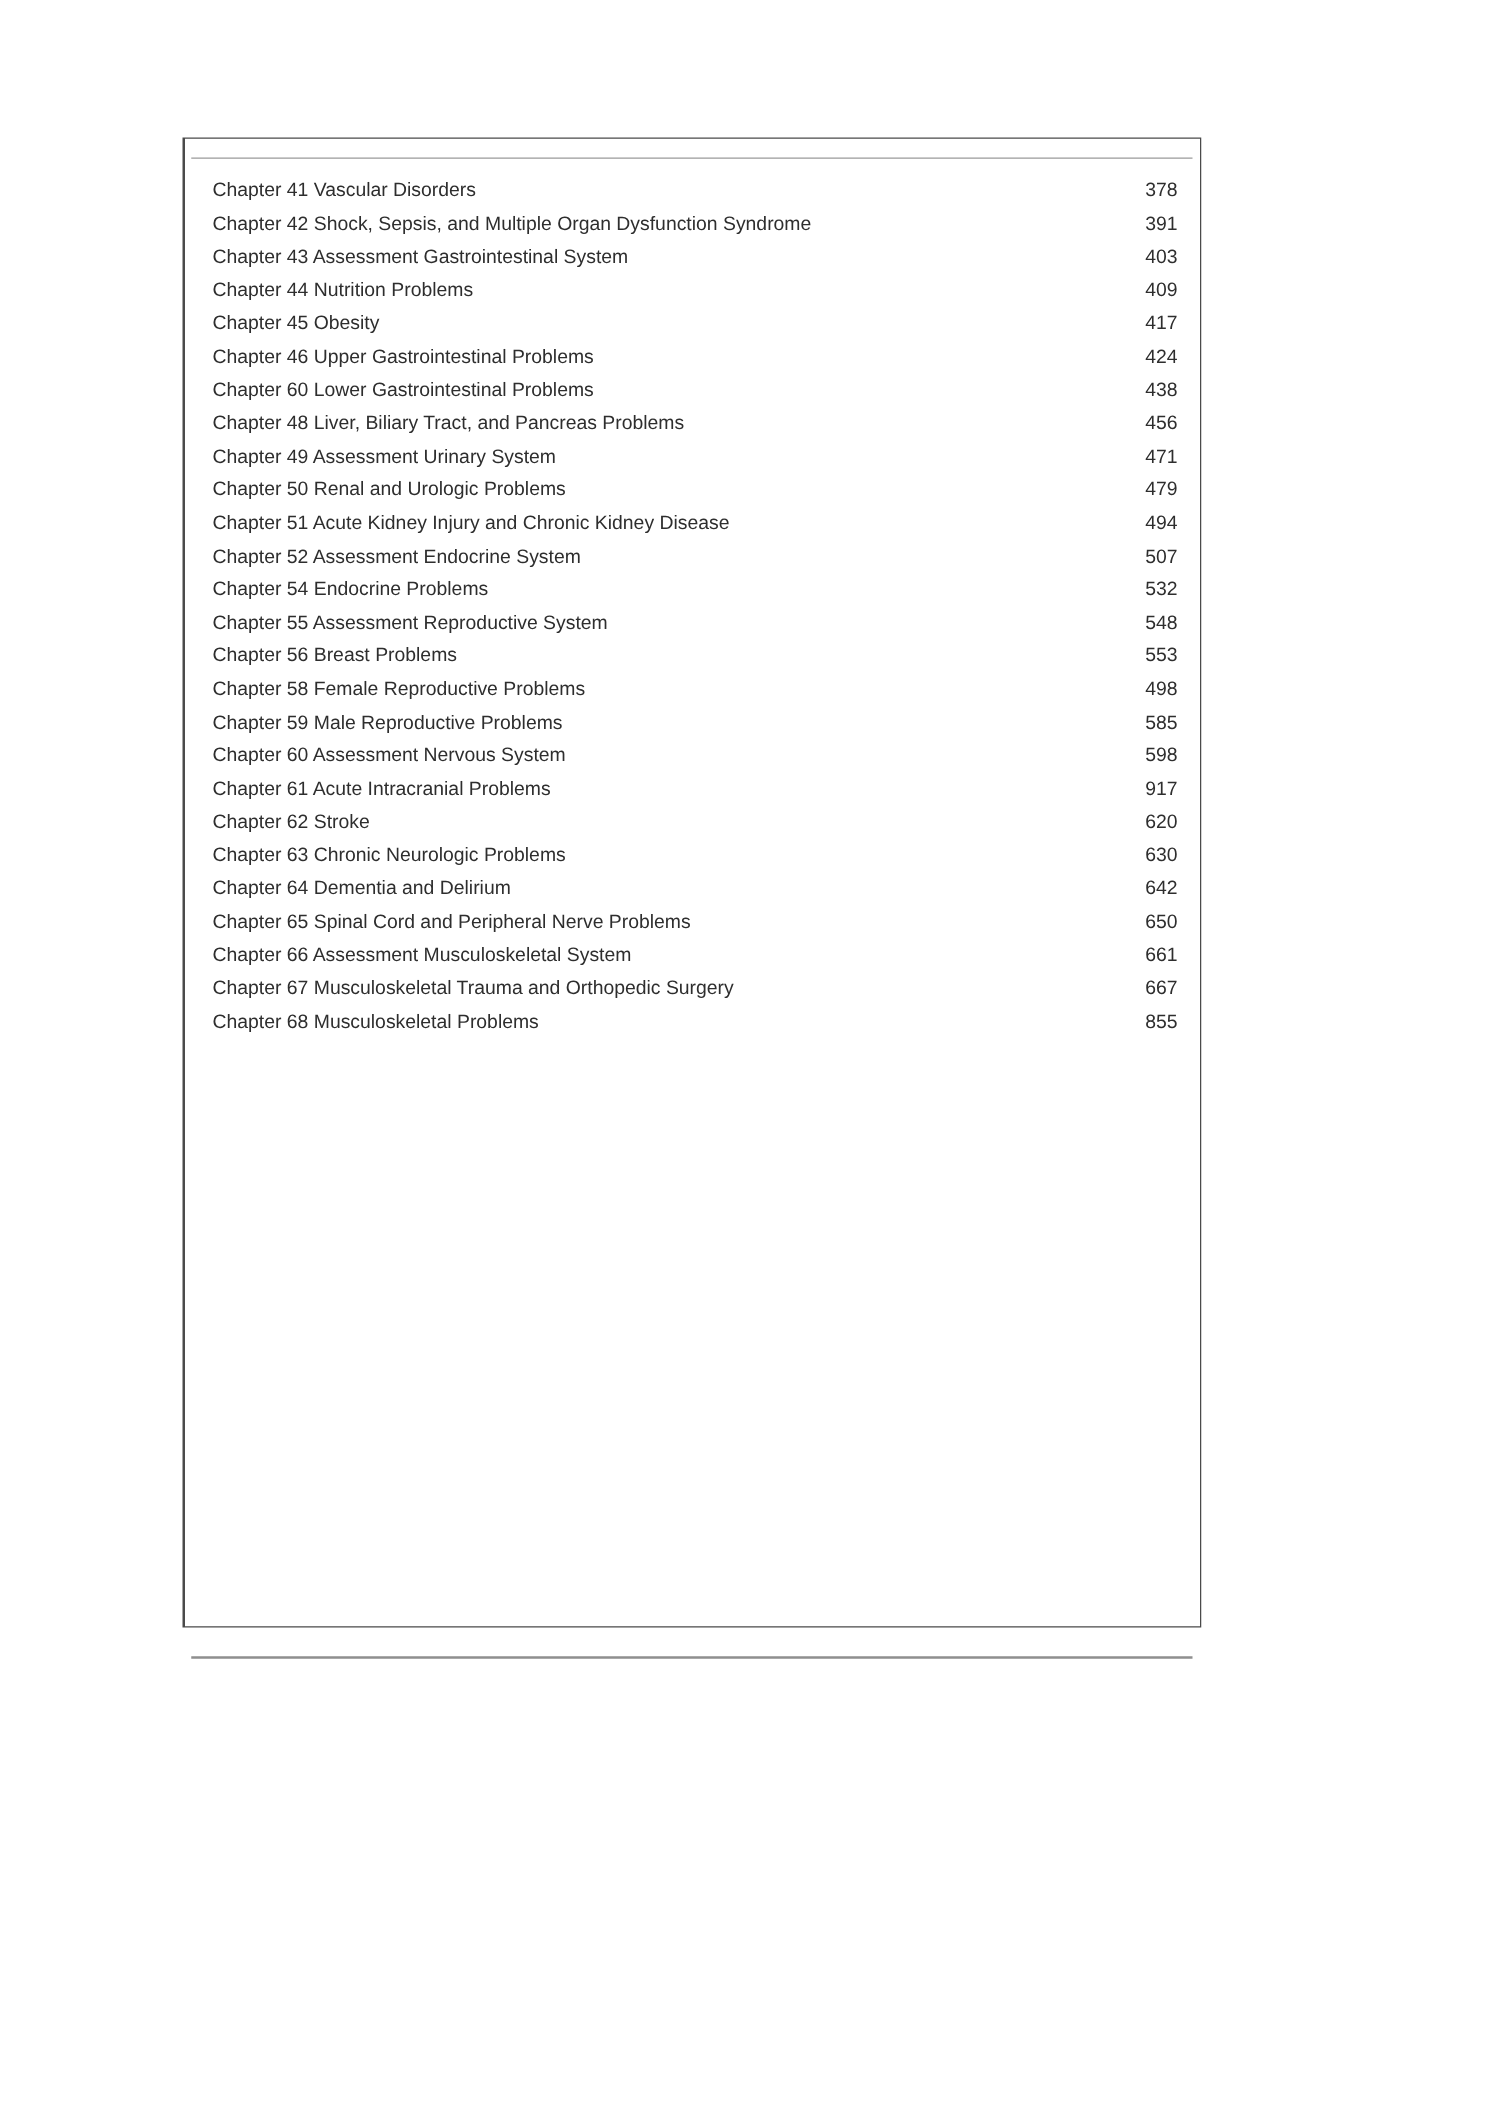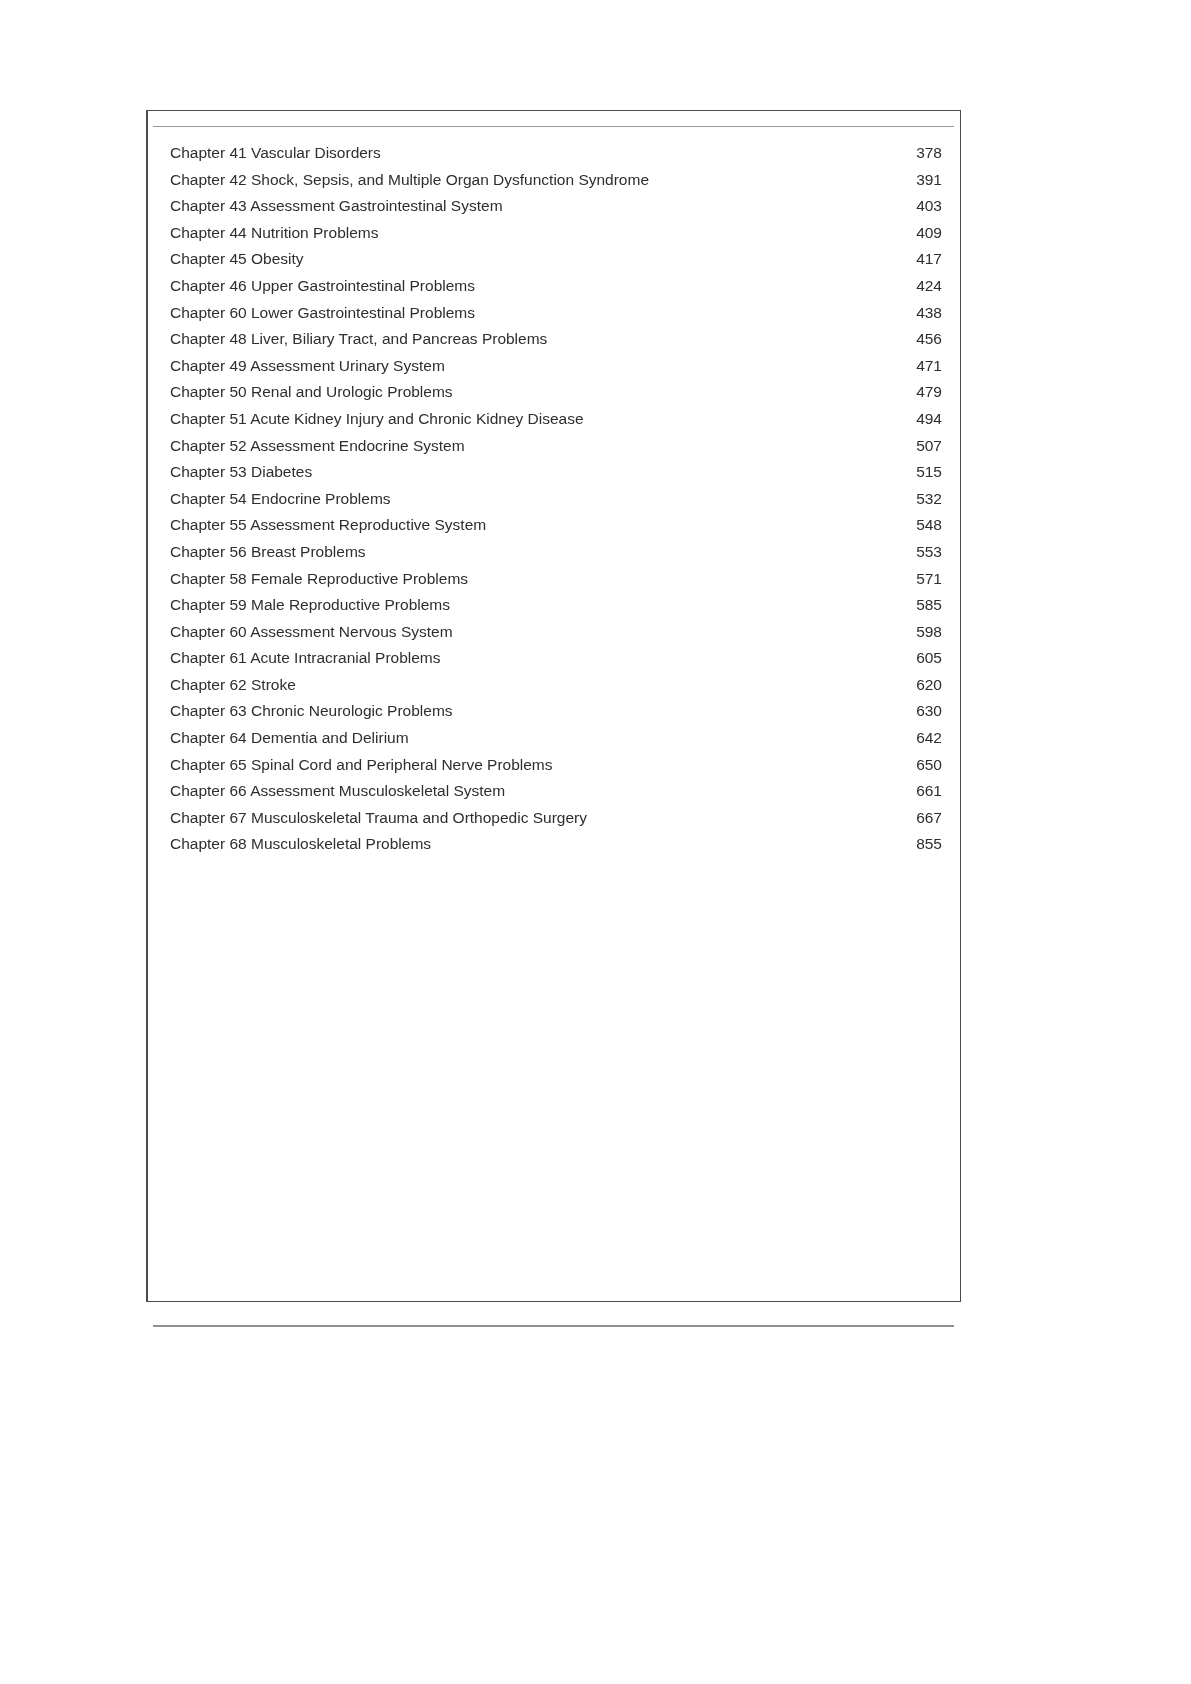--- a/index.html
+++ b/index.html
@@ -114,50 +114,46 @@
       </div>
       <div class="toc-row">
         <span class="toc-title">Chapter 51 Acute Kidney Injury and Chronic Kidney Disease</span>
         <span class="toc-page">494</span>
       </div>
       <div class="toc-row">
         <span class="toc-title">Chapter 52 Assessment Endocrine System</span>
         <span class="toc-page">507</span>
       </div>
       <div class="toc-row">
-        <span class="toc-title">Chapter 53 Diabetes</span>
-        <span class="toc-page">515</span>
-      </div>
-      <div class="toc-row">
         <span class="toc-title">Chapter 54 Endocrine Problems</span>
         <span class="toc-page">532</span>
       </div>
       <div class="toc-row">
         <span class="toc-title">Chapter 55 Assessment Reproductive System</span>
         <span class="toc-page">548</span>
       </div>
       <div class="toc-row">
         <span class="toc-title">Chapter 56 Breast Problems</span>
         <span class="toc-page">553</span>
       </div>
       <div class="toc-row">
         <span class="toc-title">Chapter 58 Female Reproductive Problems</span>
-        <span class="toc-page">571</span>
+        <span class="toc-page">498</span>
       </div>
       <div class="toc-row">
         <span class="toc-title">Chapter 59 Male Reproductive Problems</span>
         <span class="toc-page">585</span>
       </div>
       <div class="toc-row">
         <span class="toc-title">Chapter 60 Assessment Nervous System</span>
         <span class="toc-page">598</span>
       </div>
       <div class="toc-row">
         <span class="toc-title">Chapter 61 Acute Intracranial Problems</span>
-        <span class="toc-page">605</span>
+        <span class="toc-page">917</span>
       </div>
       <div class="toc-row">
         <span class="toc-title">Chapter 62 Stroke</span>
         <span class="toc-page">620</span>
       </div>
       <div class="toc-row">
         <span class="toc-title">Chapter 63 Chronic Neurologic Problems</span>
         <span class="toc-page">630</span>
       </div>
       <div class="toc-row">

